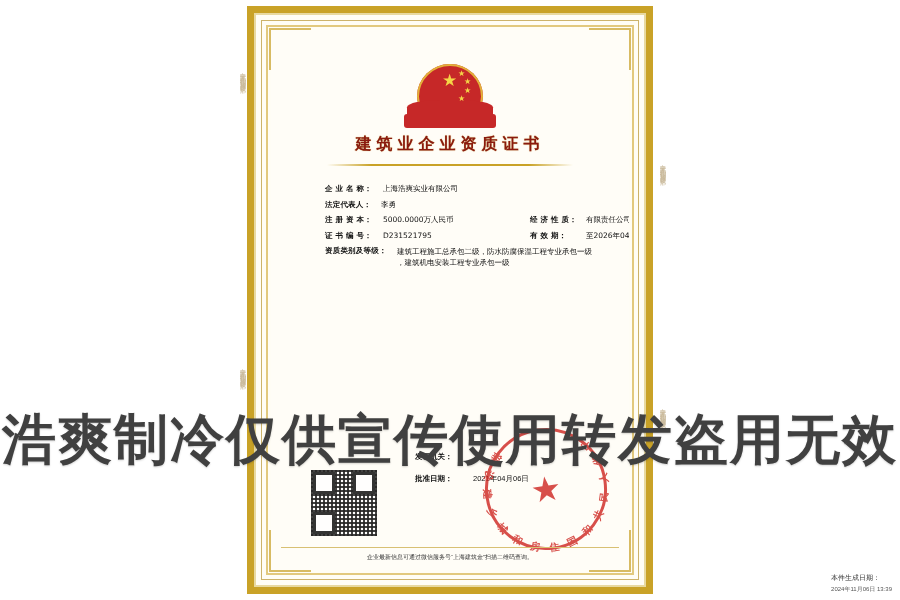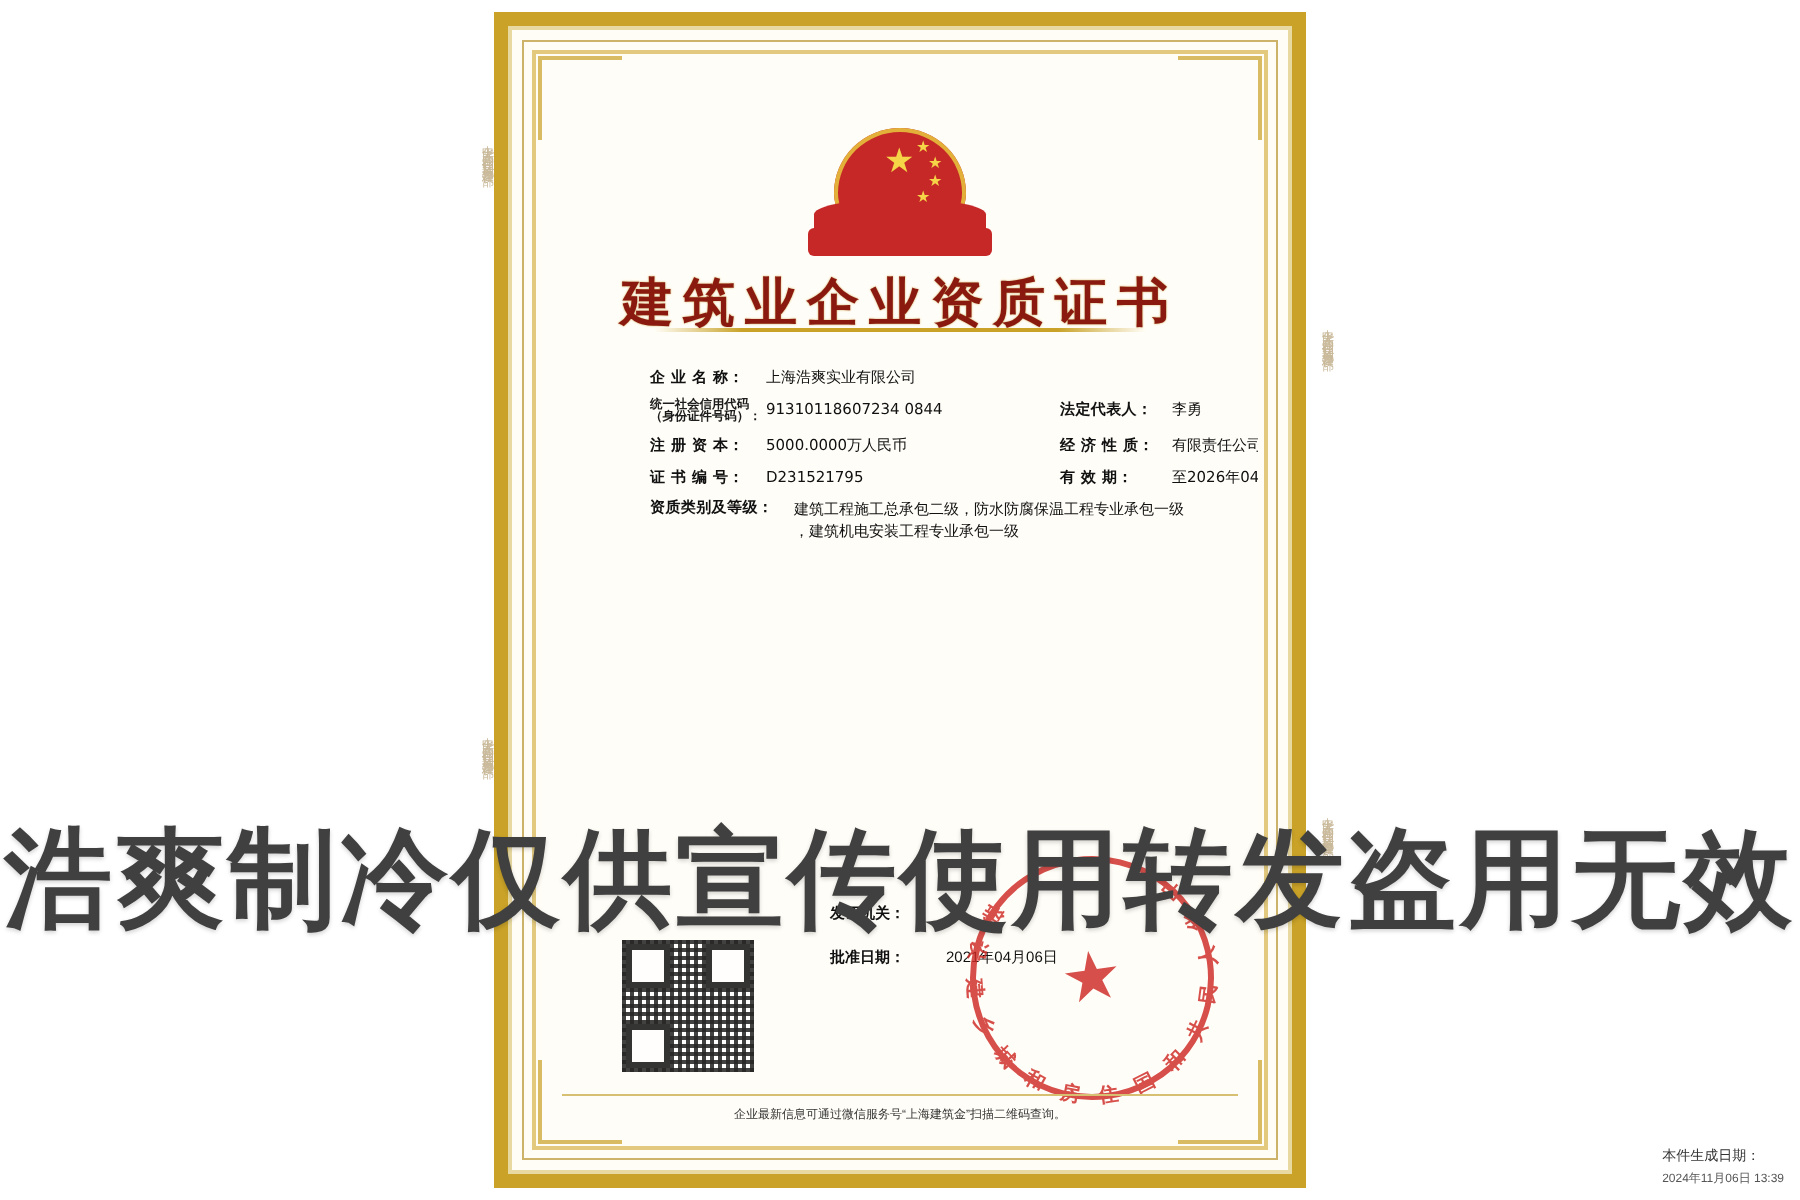--- a/index.html
+++ b/index.html
@@ -125,21 +125,21 @@
   .s4 { font-size: 8px; left: 56px; top: 39px; }
 
   
   .cert-title {
     position: absolute;
     top: 104px;
     left: 0;
     right: 0;
     text-align: center;
     font-family: "DejaVu Serif", "Liberation Serif", serif;
-    font-size: 26px;
+    font-size: 16px;
     letter-spacing: 5px;
     color: #8a1a10;
     font-weight: bold;
     text-shadow: 0 0 1px #caa24a;
   }
   .title-rule {
     position: absolute;
     top: 134px;
     left: 56px;
     right: 56px;
@@ -370,27 +370,20 @@
 
       <div class="row">
         <div class="col left">
           <span class="lbl w-name">企 业 名 称：</span>
           <span class="val">上海浩爽实业有限公司</span>
         </div>
       </div>
 
 
       <div class="row">
-        <div class="col left">
-          <span class="two-line">
-            <span>统一社会信用代码</span>
-            <span>（身份证件号码）：</span>
-          </span>
-          <span class="val">91310118607234 0844</span>
-        </div>
         <div class="col">
           <span class="lbl w-rep">法定代表人：</span>
           <span class="val">李勇</span>
         </div>
       </div>
 
       <div class="row">
         <div class="col left">
           <span class="lbl w-cap">注 册 资 本：</span>
           <span class="val">5000.0000万人民币</span>

